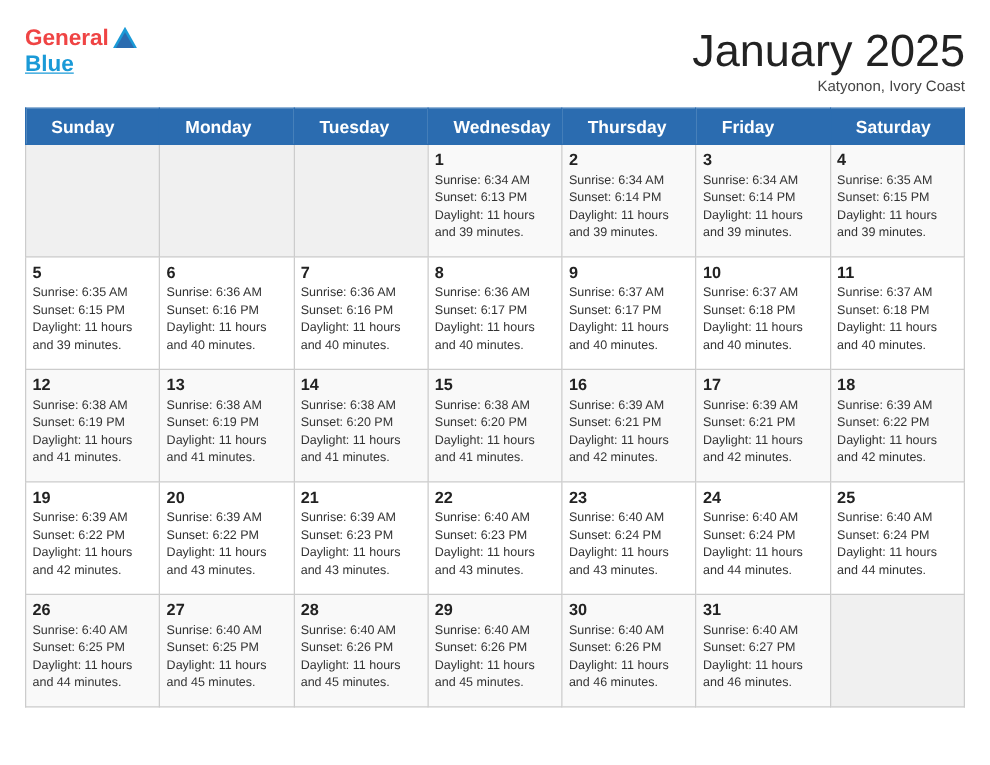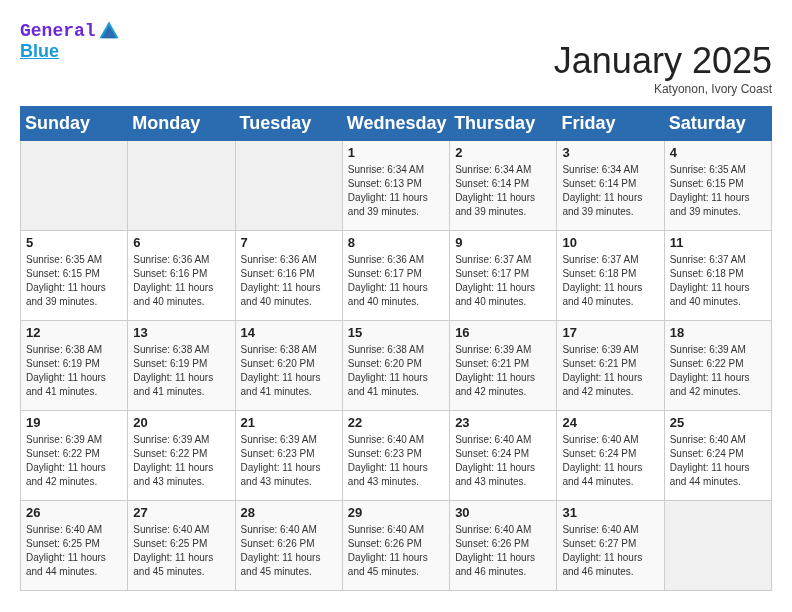--- a/index.html
+++ b/index.html
@@ -34,36 +34,35 @@
       height: 28px;
       margin-left: 2px;
     }
     .title-block {
       text-align: right;
     }
     .month-title {
       font-size: 36px;
       color: #222;
       font-weight: normal;
-      margin-top: 20px;
     }
     .location {
       font-size: 12px;
       color: #444;
     }
     table {
       width: 100%;
       border-collapse: collapse;
       table-layout: fixed;
     }
     thead tr th {
       background-color: #2b6cb0;
       color: #fff;
-      font-size: 18px;
-      padding: 6px 4px;
+      font-size: 14px;
+      padding: 6px 20px;
       text-align: left;
       border: 1px solid #2b6cb0;
     }
     tbody tr td {
       border: 1px solid #ccc;
       vertical-align: top;
       padding: 4px 5px;
       font-size: 10.5px;
       color: #222;
       height: 90px;
@@ -87,21 +86,21 @@
     }
   </style>
 </head>
 <body>
 
 <div class="header">
   <div class="logo">
     <div>
       <div style="display:flex;align-items:center;">
         <div class="logo-text">
-          <span style="color:#6d28d9;font-family:Liberation Mono, monospace;">General</span><svg class="logo-icon" viewBox="0 0 30 30" style="display:inline;vertical-align:middle;width:22px;height:22px;margin-left:2px;">
+          <span style="color:#ef4444;">General</span><svg class="logo-icon" viewBox="0 0 30 30" style="display:inline;vertical-align:middle;width:22px;height:22px;margin-left:2px;">
               <polygon points="15,2 28,25 2,25" fill="#1a9ad7"></polygon>
               <polygon points="15,8 25,25 5,25" fill="#2b6cb0"></polygon>
             </svg>
         </div>
       </div>
       <div class="logo-text"><span style="color:#1a9ad7;text-decoration:underline;">Blue</span></div>
     </div>
   </div>
   <div class="title-block">
     <div class="month-title">January 2025</div>

